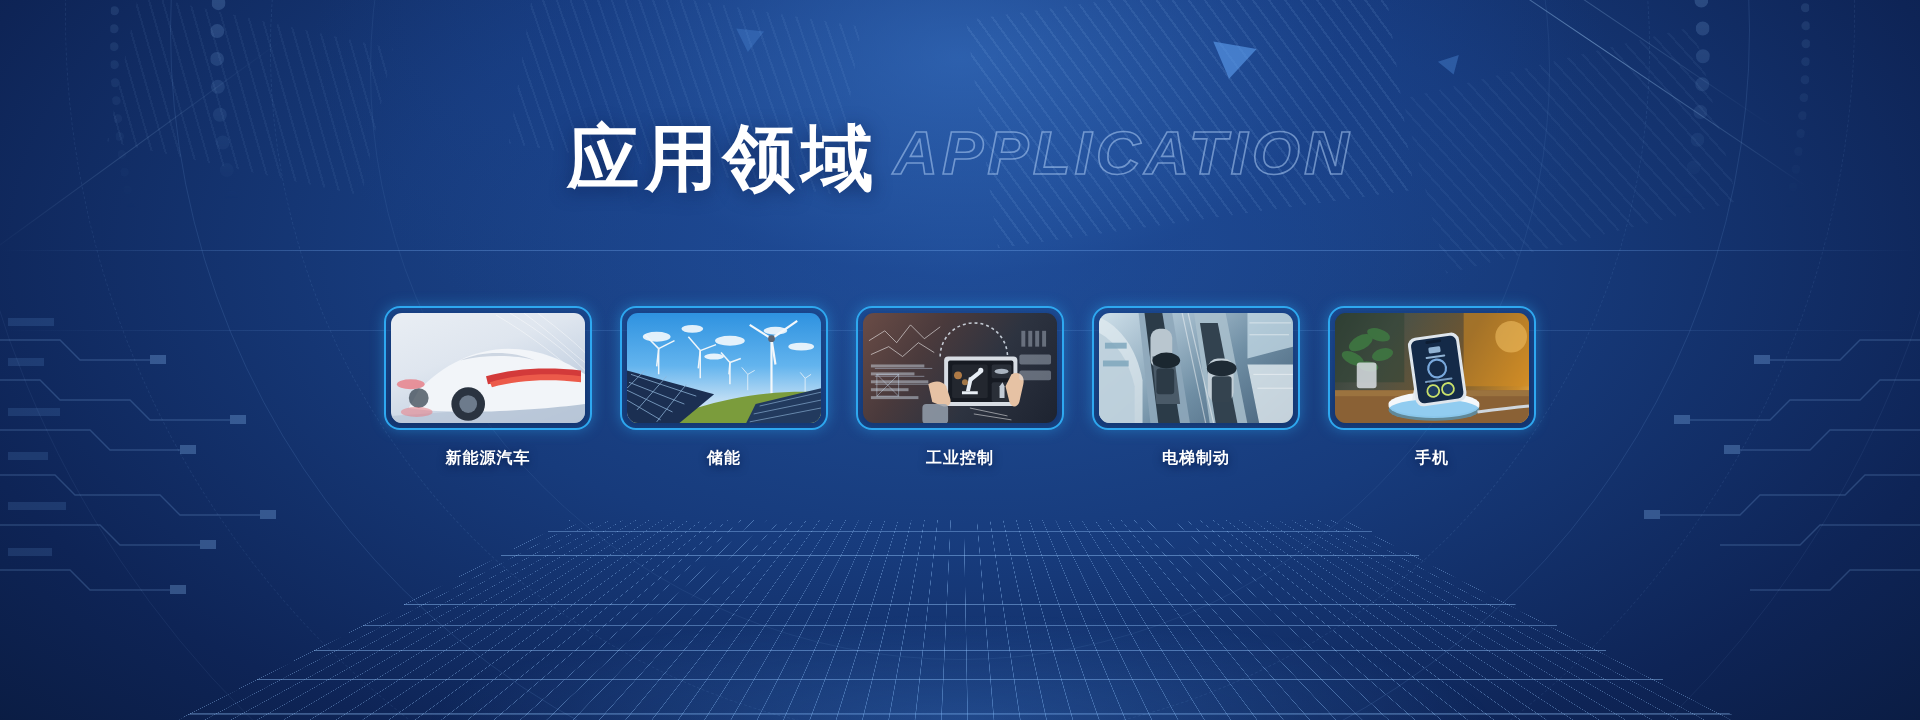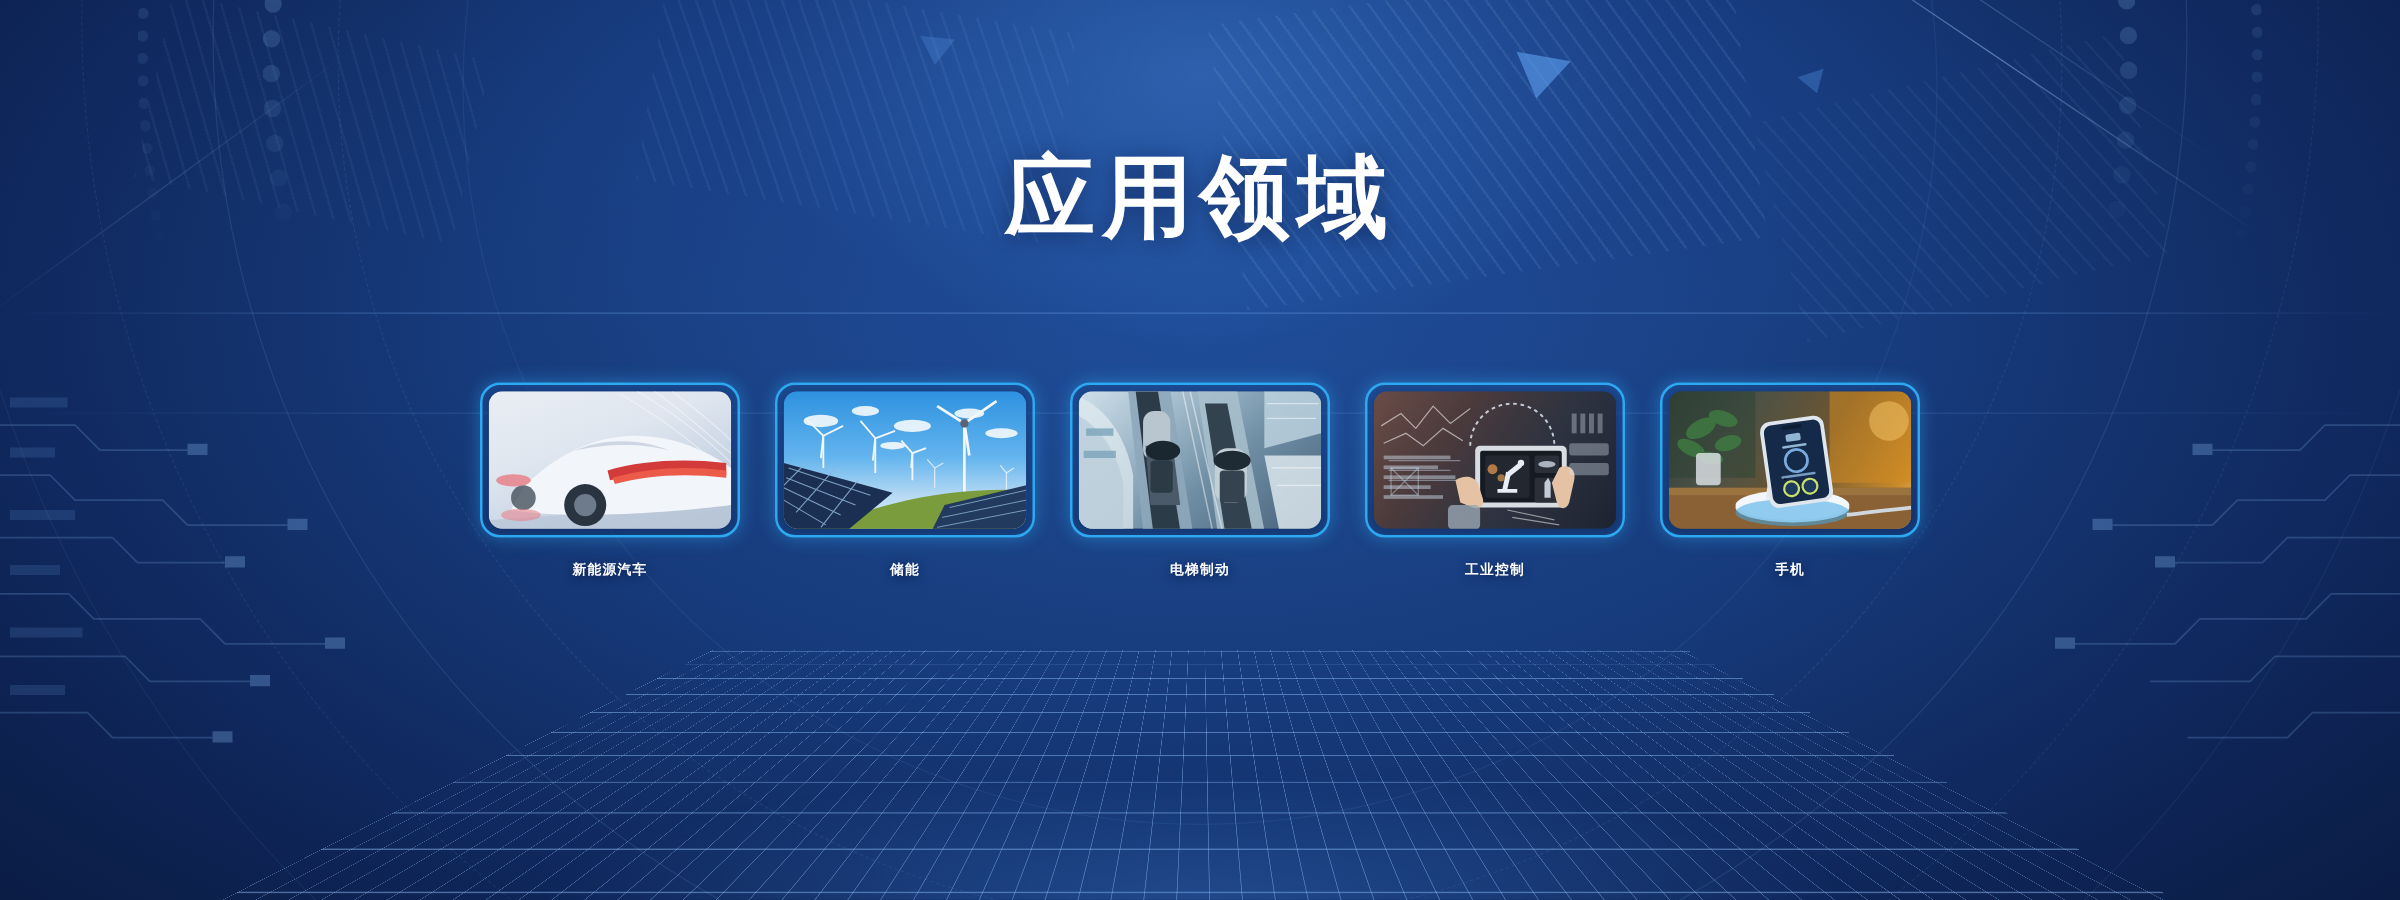--- a/index.html
+++ b/index.html
@@ -109,21 +109,21 @@
   }
   .card{width:208px;display:flex;flex-direction:column;align-items:center;}
   .frame{
     width:208px;height:124px;border-radius:16px;
     border:2px solid #2ea8f0;padding:5px;
     background:linear-gradient(180deg,rgba(24,62,130,.55),rgba(16,42,96,.55));
     box-shadow:0 0 14px rgba(46,168,240,.45),inset 0 0 10px rgba(46,168,240,.18);
   }
   .thumb{width:100%;height:100%;border-radius:11px;overflow:hidden;position:relative;}
   .card-label{
-    margin-top:18px;font-size:11px;font-weight:bold;color:#fff;letter-spacing:1px;
+    margin-top:18px;font-size:16px;font-weight:bold;color:#fff;letter-spacing:1px;
     text-shadow:0 2px 8px rgba(8,25,70,.8);
   }
 
   
   .art{position:absolute;inset:0;}
 
   
   .car-bg{background:linear-gradient(160deg,#e9eef4 0%,#dfe6ef 38%,#cdd8e6 62%,#aebdd0 100%);}
   
   .solar-sky{background:linear-gradient(180deg,#2e92e0 0%,#63b4ee 48%,#bcdcf4 78%,#d9ecf8 100%);}
@@ -210,20 +210,21 @@
     <div class="floor">
       <div class="floor-inner"></div>
       <div class="floor-fade"></div>
       <div class="floor-glow"></div>
     </div>
   </div>
 
   <div class="head">
     <div class="title-row">
       <div class="title-cn">应用领域</div>
+      <div class="title-en">APPLICATION</div>
     </div>
   </div>
 
   <div class="cards">
 
     <div class="card">
       <div class="frame">
         <div class="thumb">
           <div class="art car-bg"></div>
           <svg class="art" viewBox="0 0 196 112" preserveAspectRatio="xMidYMid slice">
@@ -305,20 +306,82 @@
             <path d="M130 92 L196 76 V112 H120 Z" fill="#223a5e"></path>
             <g stroke="#8fb4d8" stroke-width=".8" opacity=".8">
               <path d="M134 94 L196 80"></path>
                 <path d="M128 102 L196 88"></path>
                 <path d="M124 110 L196 96"></path>
             </g>
           </svg>
         </div>
       </div>
       <div class="card-label">储能</div>
+    </div>
+
+    <div class="card">
+      <div class="frame">
+        <div class="thumb">
+          <div class="art ind-bg"></div>
+          <svg class="art" viewBox="0 0 196 112" preserveAspectRatio="xMidYMid slice">
+            <g stroke="rgba(255,255,255,.55)" stroke-width="1" fill="none">
+              <path d="M6 28 L22 18 L34 30 L48 12 L62 26 L78 14"></path>
+              <path d="M8 42 L26 34 L40 44 L56 30 L72 40"></path>
+            </g>
+            <g fill="rgba(215,230,245,.45)">
+              <rect x="8" y="52" width="54" height="3"></rect>
+                <rect x="8" y="60" width="44" height="3"></rect>
+              <rect x="8" y="68" width="58" height="3"></rect>
+                <rect x="8" y="76" width="38" height="3"></rect>
+              <rect x="8" y="84" width="48" height="3"></rect>
+            </g>
+            <g stroke="rgba(200,220,240,.45)" stroke-width="1" fill="none">
+              <path d="M12 56 H70"></path>
+                <path d="M12 64 H62"></path>
+                <path d="M12 72 H74"></path>
+              <rect x="14" y="62" width="22" height="22"></rect>
+                <path d="M14 62 L36 84 M36 62 L14 84"></path>
+            </g>
+            <g stroke="rgba(230,240,250,.8)" stroke-width="1.6" stroke-dasharray="3 3" fill="none">
+              <path d="M78 44 A34 34 0 0 1 146 44"></path>
+            </g>
+            <rect x="82" y="44" width="74" height="50" rx="4" fill="#d8dde4"></rect>
+            <rect x="86" y="48" width="66" height="42" rx="2" fill="#161a22"></rect>
+            <rect x="90" y="52" width="36" height="34" rx="2" fill="#23272f"></rect>
+            <g fill="#e8eef5">
+              <path d="M100 82 h16 v-3 h-16 z"></path>
+              <path d="M104 79 l3 -14 l4 1 l-3 13 z"></path>
+              <path d="M107 66 l10 -8 l3 3 l-10 8 z"></path>
+              <circle cx="119" cy="58" r="2.6"></circle>
+            </g>
+            <circle cx="96" cy="63" r="4" fill="#c88a4a" opacity=".85"></circle>
+            <circle cx="103" cy="70" r="3" fill="#d99a52" opacity=".7"></circle>
+            <rect x="130" y="52" width="20" height="14" rx="2" fill="#2a2f38"></rect>
+            <ellipse cx="140" cy="59" rx="7" ry="2.6" fill="#aab4c0"></ellipse>
+            <rect x="130" y="70" width="20" height="20" rx="2" fill="#2a2f38"></rect>
+            <path d="M138 86 h5 v-12 l-2 -4 l-3 4 z" fill="#c3ccd6"></path>
+            <path d="M66 72 c6 -4 14 -4 18 2 l4 12 c2 6 -2 10 -8 8 l-10 -4 z" fill="#e6c2a4"></path>
+            <path d="M150 62 c8 -4 14 2 12 10 l-4 18 c-2 6 -8 6 -10 0 l-4 -16 z" fill="#e6c2a4"></path>
+            <rect x="60" y="92" width="26" height="20" rx="4" fill="#9aa6b4" opacity=".8"></rect>
+            <g stroke="rgba(255,255,255,.5)" stroke-width="1" fill="none">
+              <path d="M108 96 L146 104"></path>
+                <path d="M112 102 L150 108"></path>
+            </g>
+            <g fill="rgba(220,232,245,.35)">
+              <rect x="160" y="18" width="4" height="16"></rect>
+                <rect x="167" y="18" width="4" height="16"></rect>
+              <rect x="174" y="18" width="4" height="16"></rect>
+                <rect x="181" y="18" width="4" height="16"></rect>
+              <rect x="158" y="42" width="32" height="10" rx="2"></rect>
+                <rect x="158" y="58" width="32" height="10" rx="2"></rect>
+            </g>
+          </svg>
+        </div>
+      </div>
+      <div class="card-label">工业控制</div>
     </div>
 
     <div class="card">
       <div class="frame">
         <div class="thumb">
           <div class="art ele-bg"></div>
           <svg class="art" viewBox="0 0 196 112" preserveAspectRatio="xMidYMid slice">
             <path d="M0 0 H196 V112 H0 Z" fill="none"></path>
             <path d="M0 4 C22 14 38 36 44 68 L44 112 H0 Z" fill="#dfe9ef" opacity=".75"></path>
             <path d="M0 20 C18 30 30 48 36 74 L36 112 H0 Z" fill="#b9cdd9" opacity=".8"></path>
@@ -346,82 +409,20 @@
                 <path d="M160 76 H196"></path>
             </g>
             <g stroke="#ffffff" stroke-width="1.2" opacity=".45" fill="none">
               <path d="M84 0 L108 112"></path>
                 <path d="M90 0 L116 112"></path>
             </g>
           </svg>
         </div>
       </div>
       <div class="card-label">电梯制动</div>
-    </div>
-
-    <div class="card">
-      <div class="frame">
-        <div class="thumb">
-          <div class="art ind-bg"></div>
-          <svg class="art" viewBox="0 0 196 112" preserveAspectRatio="xMidYMid slice">
-            <g stroke="rgba(255,255,255,.55)" stroke-width="1" fill="none">
-              <path d="M6 28 L22 18 L34 30 L48 12 L62 26 L78 14"></path>
-              <path d="M8 42 L26 34 L40 44 L56 30 L72 40"></path>
-            </g>
-            <g fill="rgba(215,230,245,.45)">
-              <rect x="8" y="52" width="54" height="3"></rect>
-                <rect x="8" y="60" width="44" height="3"></rect>
-              <rect x="8" y="68" width="58" height="3"></rect>
-                <rect x="8" y="76" width="38" height="3"></rect>
-              <rect x="8" y="84" width="48" height="3"></rect>
-            </g>
-            <g stroke="rgba(200,220,240,.45)" stroke-width="1" fill="none">
-              <path d="M12 56 H70"></path>
-                <path d="M12 64 H62"></path>
-                <path d="M12 72 H74"></path>
-              <rect x="14" y="62" width="22" height="22"></rect>
-                <path d="M14 62 L36 84 M36 62 L14 84"></path>
-            </g>
-            <g stroke="rgba(230,240,250,.8)" stroke-width="1.6" stroke-dasharray="3 3" fill="none">
-              <path d="M78 44 A34 34 0 0 1 146 44"></path>
-            </g>
-            <rect x="82" y="44" width="74" height="50" rx="4" fill="#d8dde4"></rect>
-            <rect x="86" y="48" width="66" height="42" rx="2" fill="#161a22"></rect>
-            <rect x="90" y="52" width="36" height="34" rx="2" fill="#23272f"></rect>
-            <g fill="#e8eef5">
-              <path d="M100 82 h16 v-3 h-16 z"></path>
-              <path d="M104 79 l3 -14 l4 1 l-3 13 z"></path>
-              <path d="M107 66 l10 -8 l3 3 l-10 8 z"></path>
-              <circle cx="119" cy="58" r="2.6"></circle>
-            </g>
-            <circle cx="96" cy="63" r="4" fill="#c88a4a" opacity=".85"></circle>
-            <circle cx="103" cy="70" r="3" fill="#d99a52" opacity=".7"></circle>
-            <rect x="130" y="52" width="20" height="14" rx="2" fill="#2a2f38"></rect>
-            <ellipse cx="140" cy="59" rx="7" ry="2.6" fill="#aab4c0"></ellipse>
-            <rect x="130" y="70" width="20" height="20" rx="2" fill="#2a2f38"></rect>
-            <path d="M138 86 h5 v-12 l-2 -4 l-3 4 z" fill="#c3ccd6"></path>
-            <path d="M66 72 c6 -4 14 -4 18 2 l4 12 c2 6 -2 10 -8 8 l-10 -4 z" fill="#e6c2a4"></path>
-            <path d="M150 62 c8 -4 14 2 12 10 l-4 18 c-2 6 -8 6 -10 0 l-4 -16 z" fill="#e6c2a4"></path>
-            <rect x="60" y="92" width="26" height="20" rx="4" fill="#9aa6b4" opacity=".8"></rect>
-            <g stroke="rgba(255,255,255,.5)" stroke-width="1" fill="none">
-              <path d="M108 96 L146 104"></path>
-                <path d="M112 102 L150 108"></path>
-            </g>
-            <g fill="rgba(220,232,245,.35)">
-              <rect x="160" y="18" width="4" height="16"></rect>
-                <rect x="167" y="18" width="4" height="16"></rect>
-              <rect x="174" y="18" width="4" height="16"></rect>
-                <rect x="181" y="18" width="4" height="16"></rect>
-              <rect x="158" y="42" width="32" height="10" rx="2"></rect>
-                <rect x="158" y="58" width="32" height="10" rx="2"></rect>
-            </g>
-          </svg>
-        </div>
-      </div>
-      <div class="card-label">工业控制</div>
     </div>
 
     <div class="card">
       <div class="frame">
         <div class="thumb">
           <div class="art pho-bg"></div>
           <svg class="art" viewBox="0 0 196 112" preserveAspectRatio="xMidYMid slice">
             <rect x="0" y="0" width="196" height="112" fill="none"></rect>
             <path d="M130 0 H196 V74 H130 Z" fill="#d08a22" opacity=".55"></path>
             <circle cx="178" cy="24" r="16" fill="#f2c165" opacity=".55"></circle>

